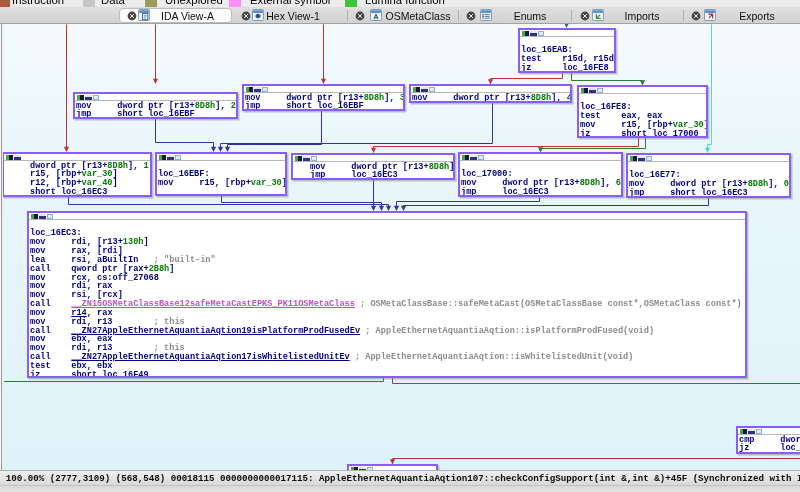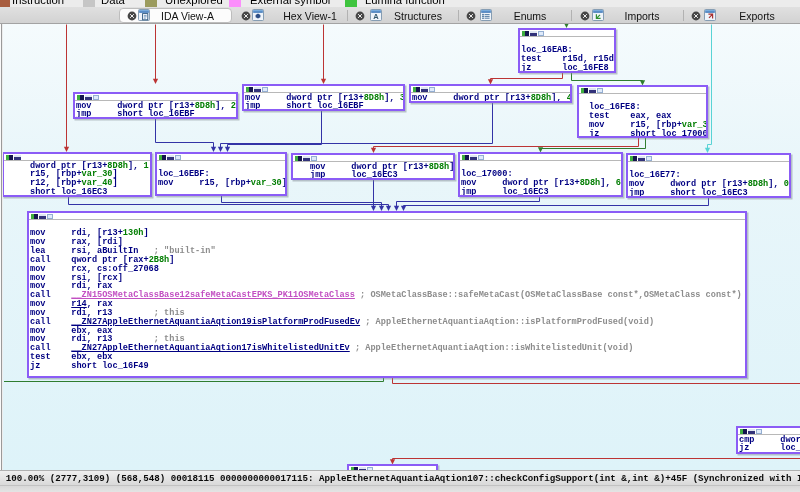--- a/index.html
+++ b/index.html
@@ -62,33 +62,33 @@
       <svg class="cb" style="left:241.2px" width="10" height="10" viewBox="0 0 10 10">
         <circle cx="5" cy="5" r="4.4" fill="#474747"></circle>
         <path d="M3.1 3.1 L6.9 6.9 M6.9 3.1 L3.1 6.9" stroke="#ececec" stroke-width="1"></path>
       </svg>
       <svg class="ti" style="left:252px" width="12" height="12" viewBox="0 0 12 12">
         <rect x="0.5" y="0.5" width="11" height="11" rx="1" fill="#eef4fa" stroke="#7a94ad" stroke-width="0.9"></rect>
         <rect x="1.2" y="1.2" width="9.6" height="2.6" fill="#3e77b8"></rect>
         <rect x="1.2" y="1.2" width="9.6" height="1.2" fill="#7fb2e0"></rect>
         <path d="M6 4.6 L8.4 5.9 V8.3 L6 9.6 L3.6 8.3 V5.9 Z" fill="#2e4f86"></path>
       </svg>
-      <span class="tl" style="left:310px">Hex View-1</span>
+      <span class="tl" style="left:293px">Hex View-1</span>
       <span class="ts" style="left:347px"></span>
       <svg class="cb" style="left:355.2px" width="10" height="10" viewBox="0 0 10 10">
         <circle cx="5" cy="5" r="4.4" fill="#474747"></circle>
         <path d="M3.1 3.1 L6.9 6.9 M6.9 3.1 L3.1 6.9" stroke="#ececec" stroke-width="1"></path>
       </svg>
       <svg class="ti" style="left:370px" width="12" height="12" viewBox="0 0 12 12">
         <rect x="0.5" y="0.5" width="11" height="11" rx="1" fill="#eef4fa" stroke="#7a94ad" stroke-width="0.9"></rect>
         <rect x="1.2" y="1.2" width="9.6" height="2.6" fill="#3e77b8"></rect>
         <rect x="1.2" y="1.2" width="9.6" height="1.2" fill="#7fb2e0"></rect>
         <text x="6" y="10.4" font-size="7.5" font-family="Liberation Sans" font-weight="bold" fill="#35586e" text-anchor="middle">A</text>
       </svg>
-      <span class="tl" style="left:418px">Structures</span>
+      <span class="tl" style="left:418px">OSMetaClass</span>
       <span class="ts" style="left:458px"></span>
       <svg class="cb" style="left:466.2px" width="10" height="10" viewBox="0 0 10 10">
         <circle cx="5" cy="5" r="4.4" fill="#474747"></circle>
         <path d="M3.1 3.1 L6.9 6.9 M6.9 3.1 L3.1 6.9" stroke="#ececec" stroke-width="1"></path>
       </svg>
       <svg class="ti" style="left:480px" width="12" height="12" viewBox="0 0 12 12">
         <rect x="0.5" y="0.5" width="11" height="11" rx="1" fill="#eef4fa" stroke="#7a94ad" stroke-width="0.9"></rect>
         <rect x="1.2" y="1.2" width="9.6" height="2.6" fill="#3e77b8"></rect>
         <rect x="1.2" y="1.2" width="9.6" height="1.2" fill="#7fb2e0"></rect>
         <circle cx="3" cy="5.6" r="0.8" fill="#2e5f8e"></circle>
@@ -208,21 +208,21 @@
 <div class="ln">test&nbsp;&nbsp;&nbsp;&nbsp;r15d,&nbsp;r15d</div>
 <div class="ln">jz&nbsp;&nbsp;&nbsp;&nbsp;&nbsp;&nbsp;loc_16FE8</div>
 </div>
       </div>
 <div class="node" style="left:577px;top:85px;width:131px;height:52.5px">
 <div class="tb">
           <i class="i1"></i>
           <i class="i2"></i>
           <i class="i3"></i>
         </div>
-<div class="nb" style="padding-left:10px">
+<div class="nb" style="padding-left:1px">
 <div class="ln">&nbsp;</div>
 <div class="ln">loc_16FE8:</div>
 <div class="ln">test&nbsp;&nbsp;&nbsp;&nbsp;eax,&nbsp;eax</div>
 <div class="ln">mov&nbsp;&nbsp;&nbsp;&nbsp;&nbsp;r15,&nbsp;[rbp+<span class="g">var_30</span>]</div>
 <div class="ln">jz&nbsp;&nbsp;&nbsp;&nbsp;&nbsp;&nbsp;short&nbsp;loc_17000</div>
 </div>
       </div>
 <div class="node" style="left:2px;top:152px;width:150px;height:44.5px">
 <div class="tb">
           <i class="i1"></i>
@@ -285,27 +285,28 @@
 </div>
       </div>
 <div class="node" style="left:27px;top:211px;width:720px;height:166.5px">
 <div class="tb">
           <i class="i1"></i>
           <i class="i2"></i>
           <i class="i3"></i>
         </div>
 <div class="nb" style="padding-left:1px">
 <div class="ln">&nbsp;</div>
+<div class="ln">loc_16EC3:</div>
 <div class="ln">mov&nbsp;&nbsp;&nbsp;&nbsp;&nbsp;rdi,&nbsp;[r13+<span class="g">130h</span>]</div>
 <div class="ln">mov&nbsp;&nbsp;&nbsp;&nbsp;&nbsp;rax,&nbsp;[rdi]</div>
 <div class="ln">lea&nbsp;&nbsp;&nbsp;&nbsp;&nbsp;rsi,&nbsp;aBuiltIn&nbsp;&nbsp;&nbsp;<span class="c">;&nbsp;"built-in"</span></div>
 <div class="ln">call&nbsp;&nbsp;&nbsp;&nbsp;qword&nbsp;ptr&nbsp;[rax+<span class="g">2B8h</span>]</div>
 <div class="ln">mov&nbsp;&nbsp;&nbsp;&nbsp;&nbsp;rcx,&nbsp;cs:off_27068</div>
+<div class="ln">mov&nbsp;&nbsp;&nbsp;&nbsp;&nbsp;rdi,&nbsp;rax</div>
 <div class="ln">mov&nbsp;&nbsp;&nbsp;&nbsp;&nbsp;rsi,&nbsp;[rcx]</div>
-<div class="ln">mov&nbsp;&nbsp;&nbsp;&nbsp;&nbsp;rdi,&nbsp;rax</div>
 <div class="ln">call&nbsp;&nbsp;&nbsp;&nbsp;<span class="m">__ZN15OSMetaClassBase12safeMetaCastEPKS_PK11OSMetaClass</span>&nbsp;<span class="c">;&nbsp;OSMetaClassBase::safeMetaCast(OSMetaClassBase&nbsp;const*,OSMetaClass&nbsp;const*)</span></div>
 <div class="ln">mov&nbsp;&nbsp;&nbsp;&nbsp;&nbsp;<span class="u">r14</span>,&nbsp;rax</div>
 <div class="ln">mov&nbsp;&nbsp;&nbsp;&nbsp;&nbsp;rdi,&nbsp;r13&nbsp;&nbsp;&nbsp;&nbsp;&nbsp;&nbsp;&nbsp;&nbsp;<span class="c">;&nbsp;this</span></div>
 <div class="ln">call&nbsp;&nbsp;&nbsp;&nbsp;<span class="u">__ZN27AppleEthernetAquantiaAqtion19isPlatformProdFusedEv</span>&nbsp;<span class="c">;&nbsp;AppleEthernetAquantiaAqtion::isPlatformProdFused(void)</span></div>
 <div class="ln">mov&nbsp;&nbsp;&nbsp;&nbsp;&nbsp;ebx,&nbsp;eax</div>
 <div class="ln">mov&nbsp;&nbsp;&nbsp;&nbsp;&nbsp;rdi,&nbsp;r13&nbsp;&nbsp;&nbsp;&nbsp;&nbsp;&nbsp;&nbsp;&nbsp;<span class="c">;&nbsp;this</span></div>
 <div class="ln">call&nbsp;&nbsp;&nbsp;&nbsp;<span class="u">__ZN27AppleEthernetAquantiaAqtion17isWhitelistedUnitEv</span>&nbsp;<span class="c">;&nbsp;AppleEthernetAquantiaAqtion::isWhitelistedUnit(void)</span></div>
 <div class="ln">test&nbsp;&nbsp;&nbsp;&nbsp;ebx,&nbsp;ebx</div>
 <div class="ln">jz&nbsp;&nbsp;&nbsp;&nbsp;&nbsp;&nbsp;short&nbsp;loc_16F49</div>
 </div>

